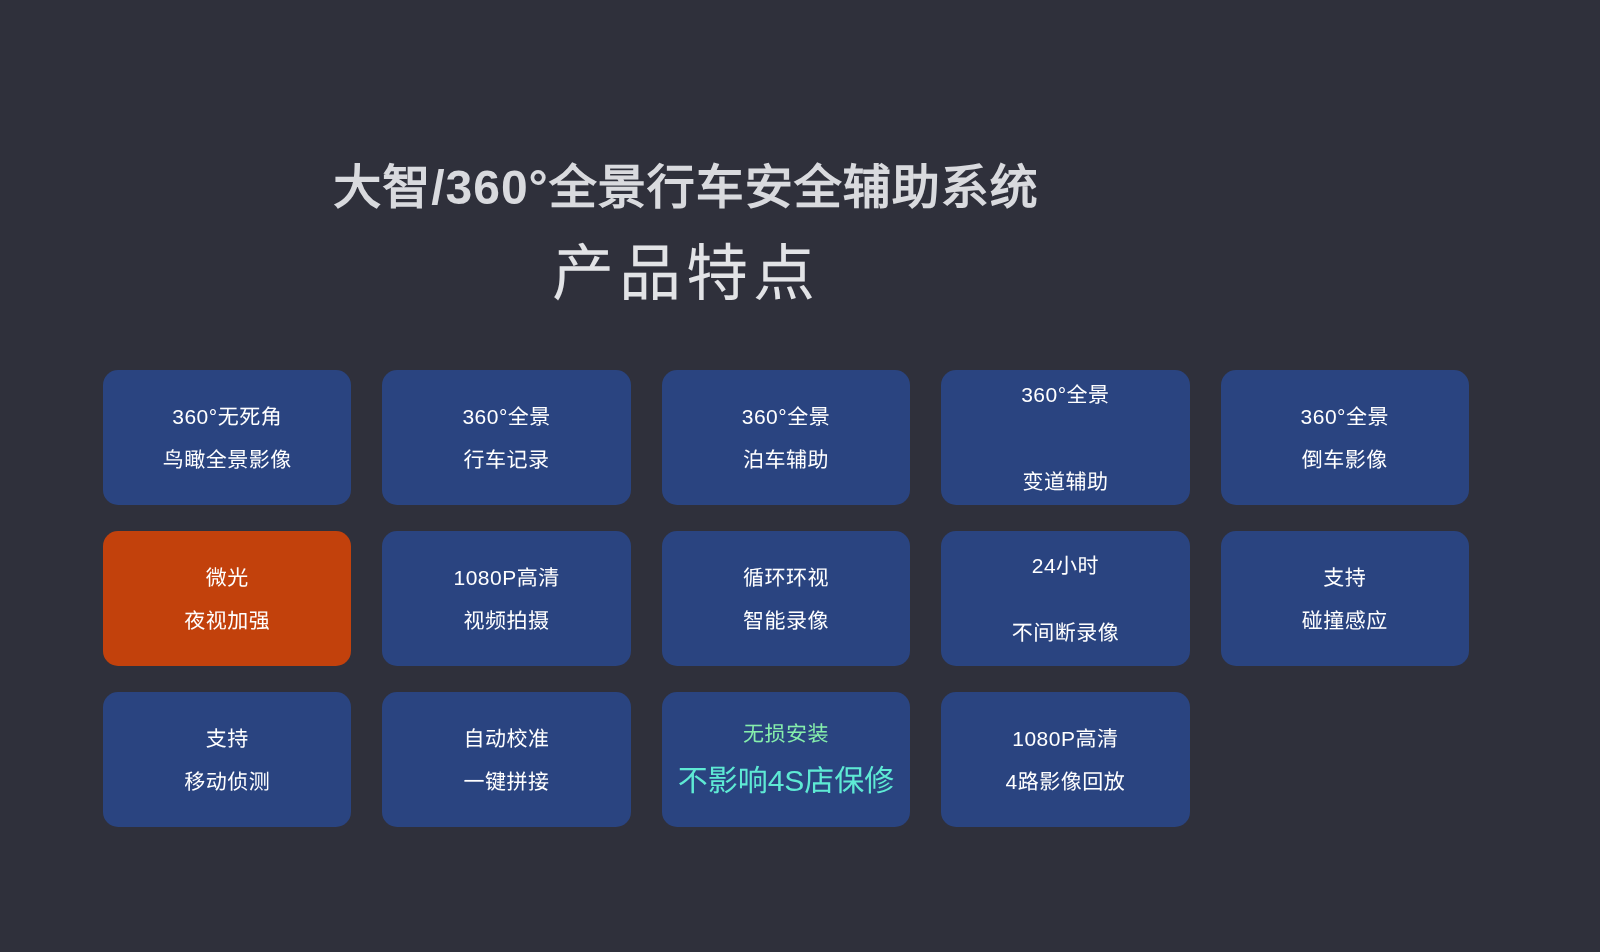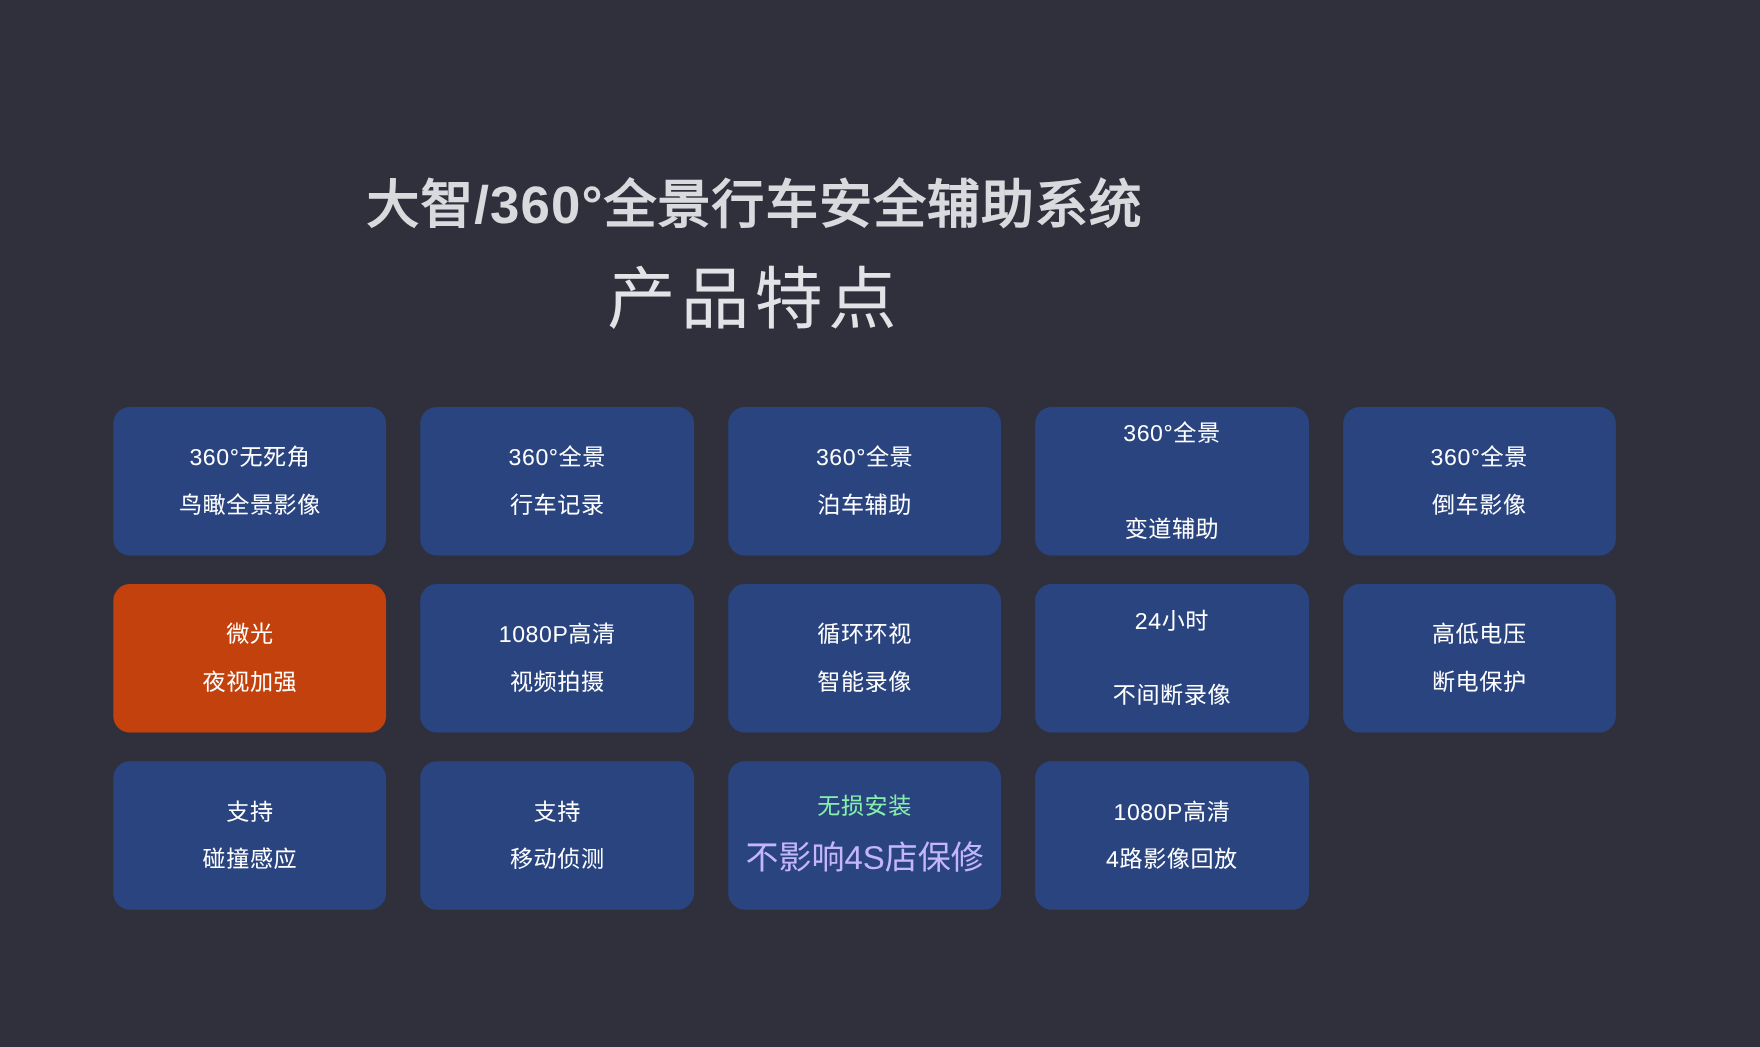--- a/index.html
+++ b/index.html
@@ -138,34 +138,34 @@
       </div>
       <div class="card" style="background: rgb(42, 68, 128);">
         <div class="card-line line1" style="color: rgb(255, 255, 255);">循环环视</div>
         <div class="card-line line2" style="color: rgb(255, 255, 255);">智能录像</div>
       </div>
       <div class="card" style="background: rgb(42, 68, 128); gap: 24px;">
         <div class="card-line line1" style="color: rgb(255, 255, 255);">24小时</div>
         <div class="card-line line2" style="color: rgb(255, 255, 255);">不间断录像</div>
       </div>
       <div class="card" style="background: rgb(42, 68, 128);">
-        <div class="card-line line1" style="color: rgb(255, 255, 255);">高低电压</div>
-        <div class="card-line line2" style="color: rgb(255, 255, 255);">断电保护</div>
-      </div>
-      <div class="card" style="background: rgb(42, 68, 128);">
         <div class="card-line line1" style="color: rgb(255, 255, 255);">支持</div>
         <div class="card-line line2" style="color: rgb(255, 255, 255);">碰撞感应</div>
       </div>
       <div class="card" style="background: rgb(42, 68, 128);">
         <div class="card-line line1" style="color: rgb(255, 255, 255);">支持</div>
         <div class="card-line line2" style="color: rgb(255, 255, 255);">移动侦测</div>
       </div>
       <div class="card" style="background: rgb(42, 68, 128);">
+        <div class="card-line line1" style="color: rgb(255, 255, 255);">自动校准</div>
+        <div class="card-line line2" style="color: rgb(255, 255, 255);">一键拼接</div>
+      </div>
+      <div class="card" style="background: rgb(42, 68, 128);">
         <div class="card-line line1" style="color: #86efac;">无损安装</div>
-        <div class="card-line line2 tight" style="color: #c4b5fd;">不影响4S店保修</div>
+        <div class="card-line line2 tight" style="color: #5eead4;">不影响4S店保修</div>
       </div>
       <div class="card" style="background: rgb(42, 68, 128);">
         <div class="card-line line1" style="color: rgb(255, 255, 255);">1080P高清</div>
         <div class="card-line line2" style="color: rgb(255, 255, 255);">4路影像回放</div>
       </div>
     </div>
 
 </div>
 
 </body></html>

